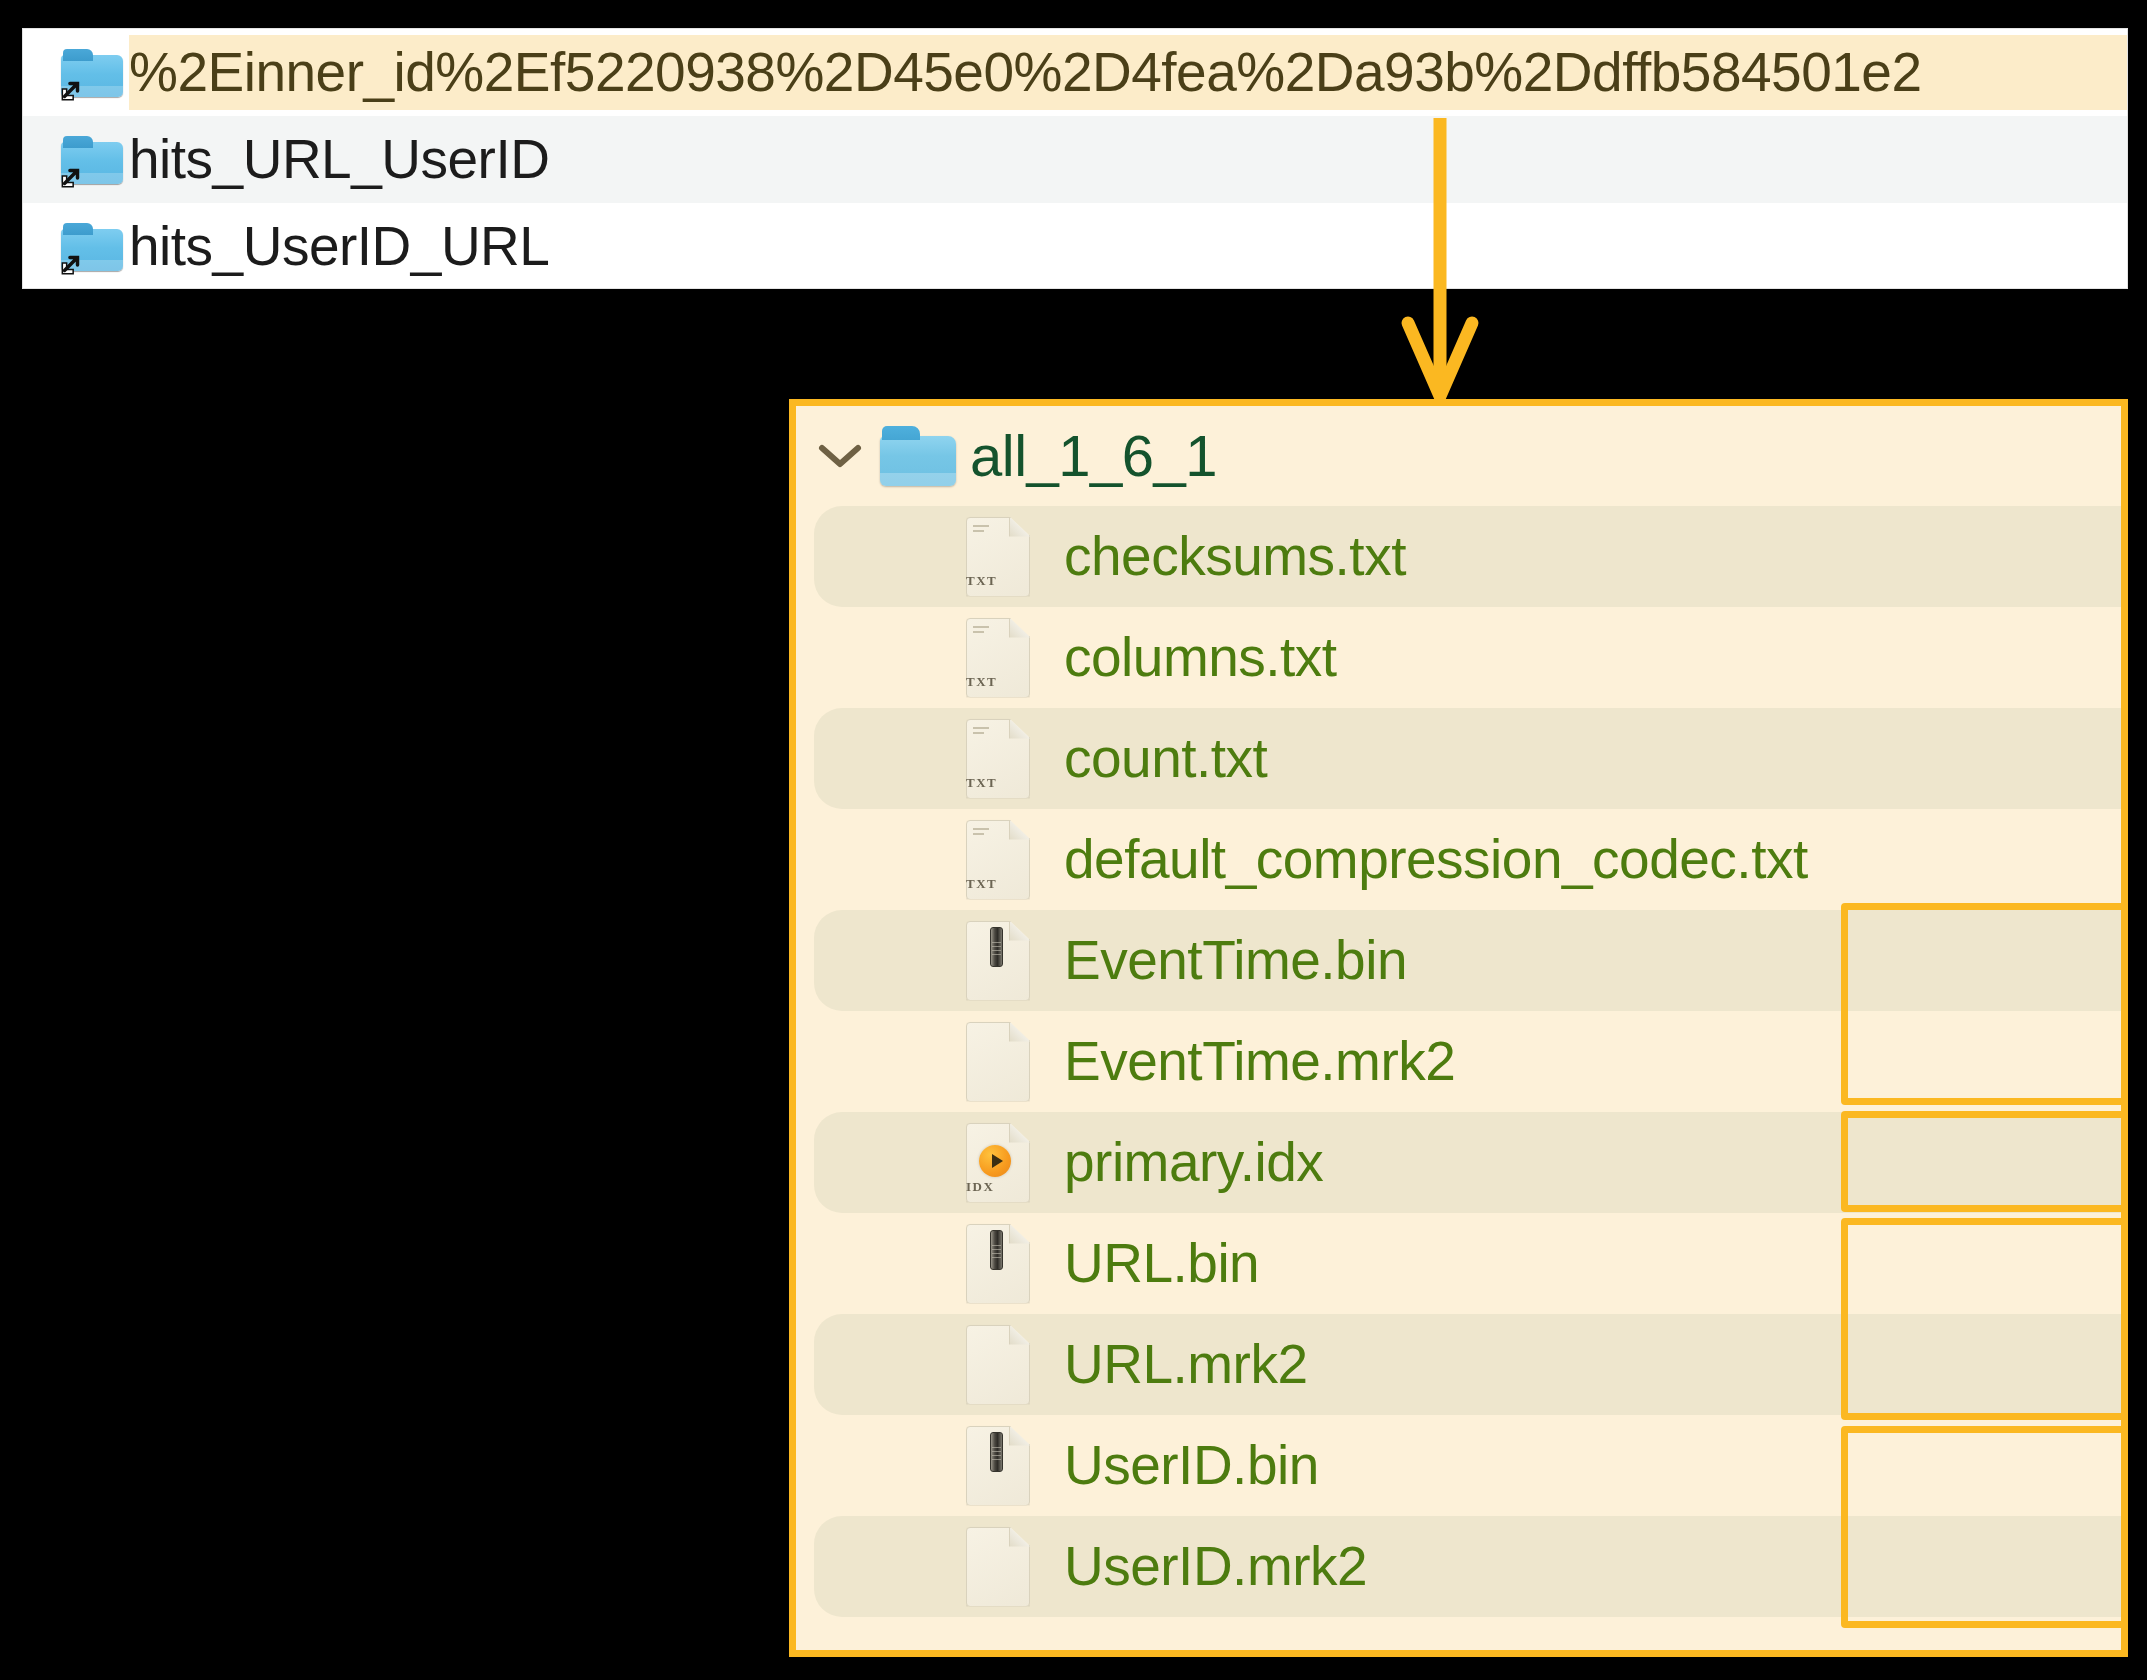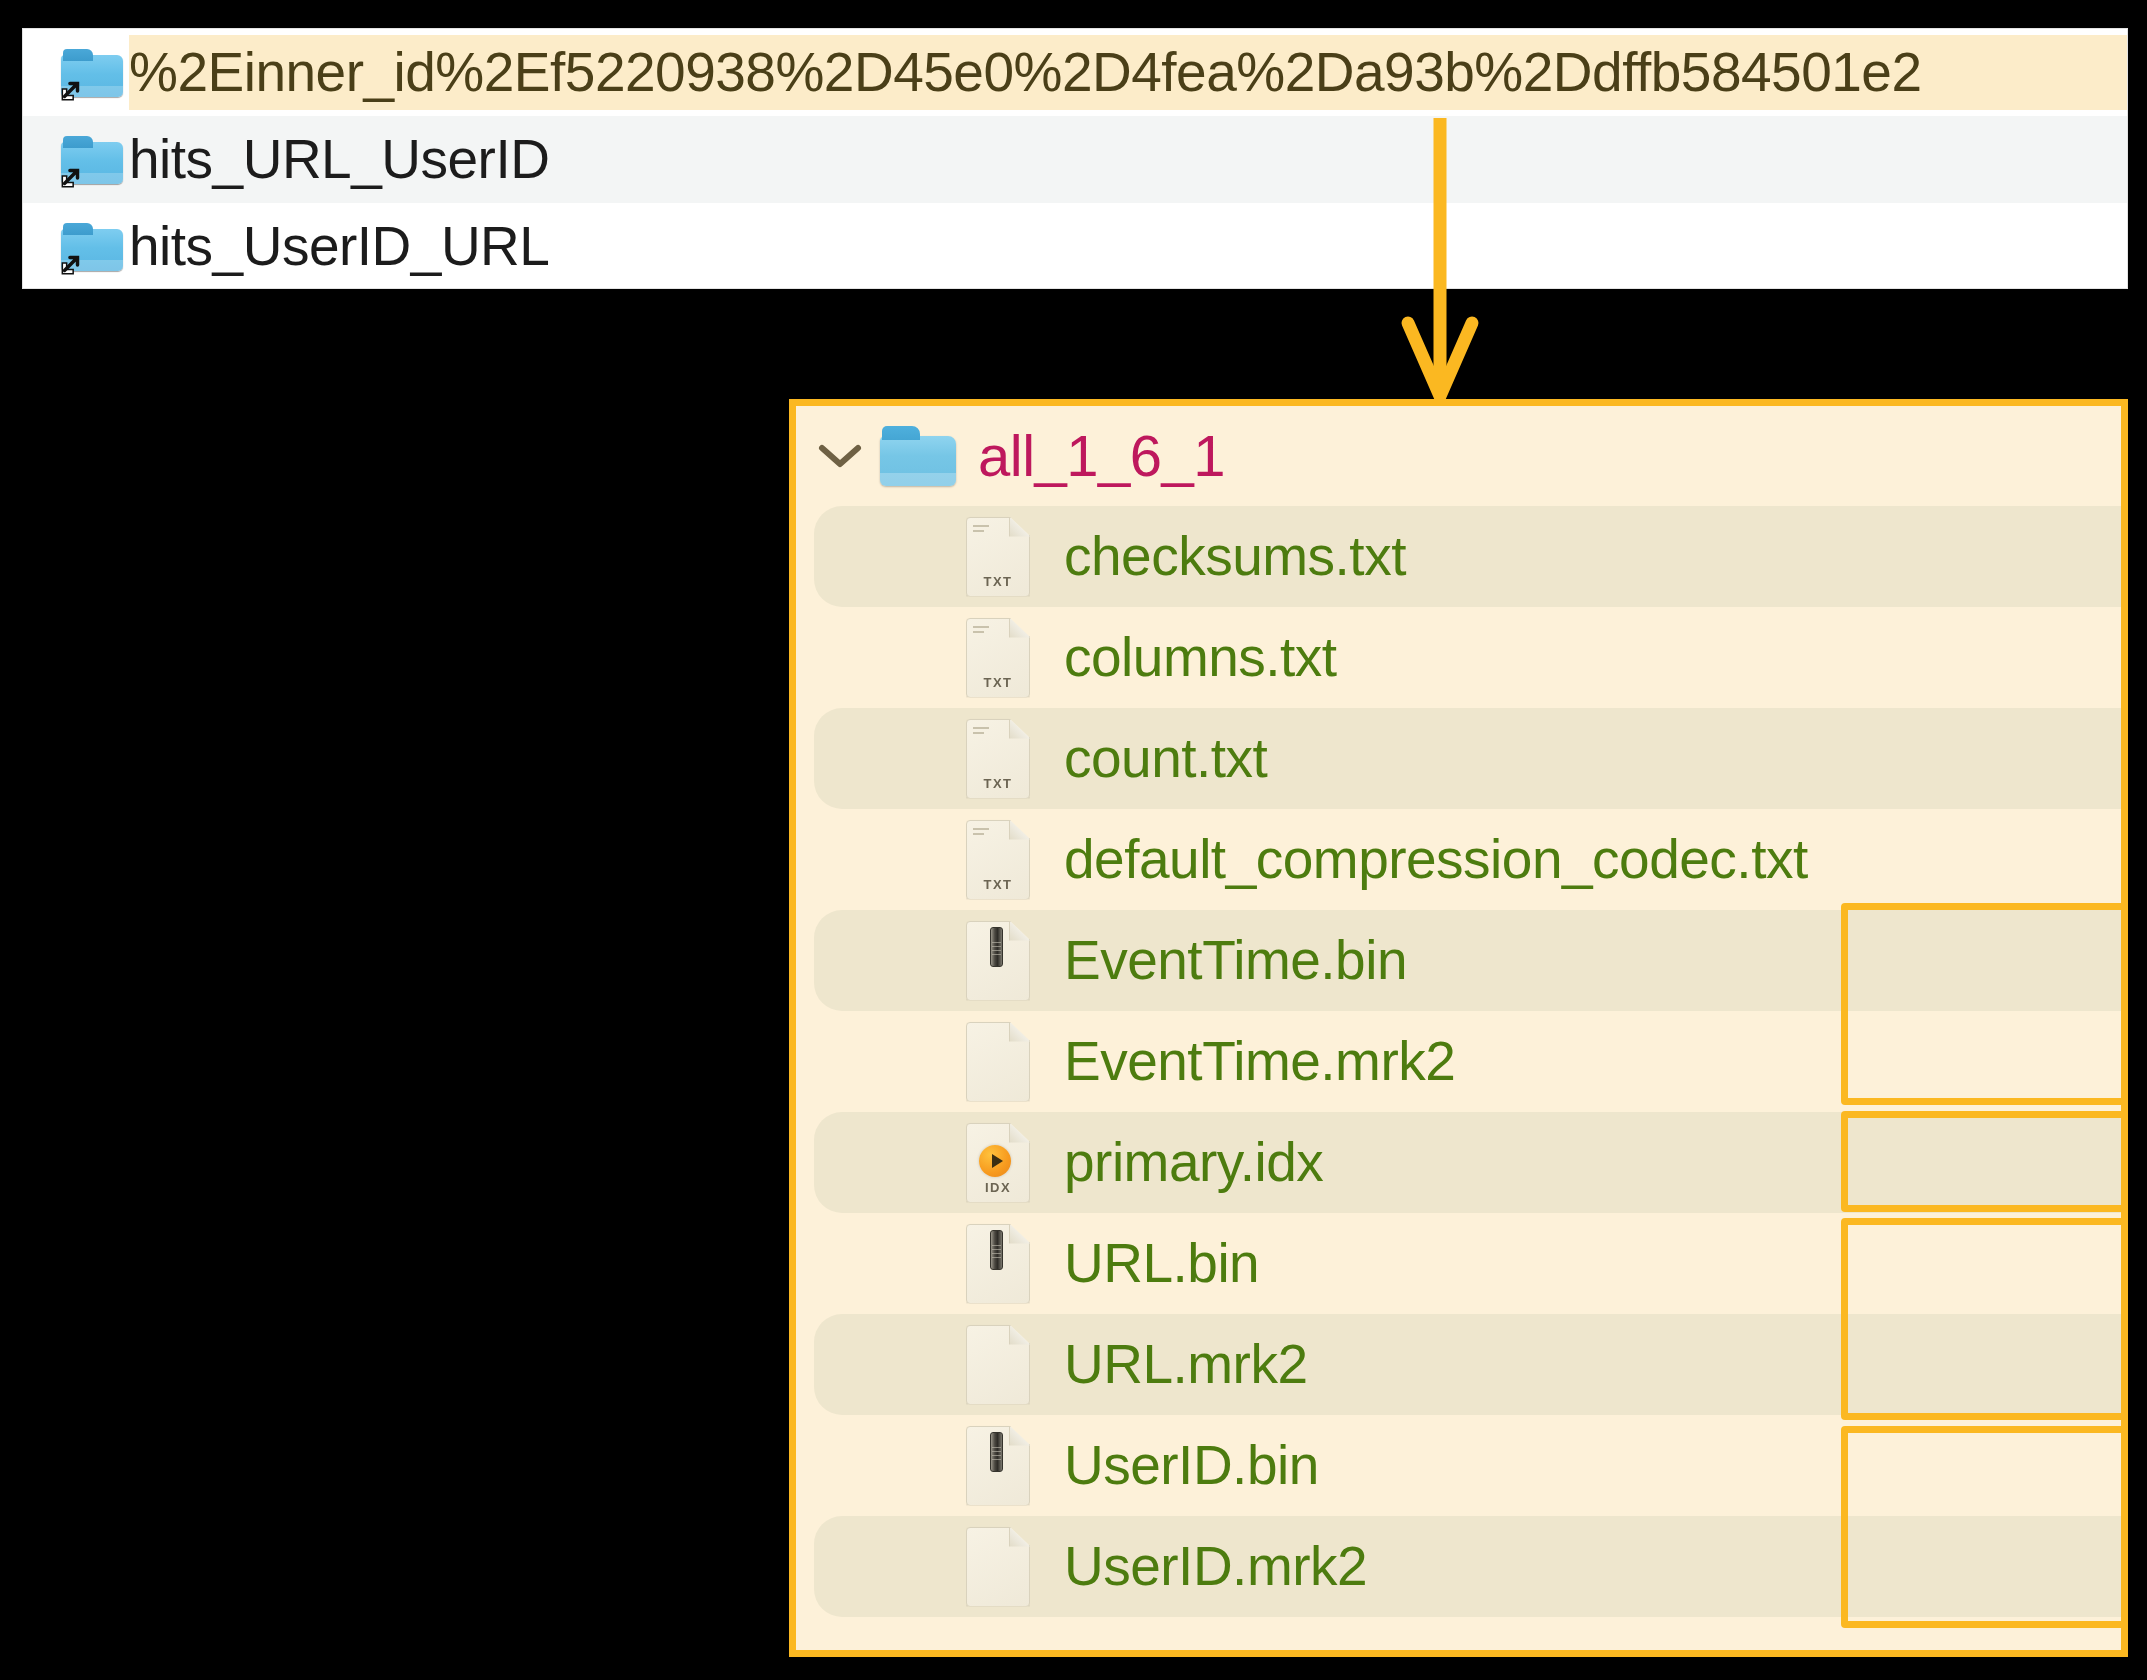--- a/index.html
+++ b/index.html
@@ -123,22 +123,22 @@
     position: absolute; left: 2px; top: 0; width: 38px; height: 14px;
     border-radius: 5px 8px 0 0;
     background: linear-gradient(#4fb0dd, #45a6d4);
   }
   .tree-folder .tg {
     position: absolute; left: 0; bottom: 0; width: 76px; height: 13px;
     background: rgba(255,255,255,.25); border-radius: 0 0 6px 6px;
   }
   .tree-title {
     position: relative; z-index: 2;
-    font-size: 58px; color: #be185d; letter-spacing: -0.5px;
-    margin-left: 22px; line-height: 1; white-space: nowrap;
+    font-size: 58px; color: #14532d; letter-spacing: -0.5px;
+    margin-left: 14px; line-height: 1; white-space: nowrap;
   }
 
   
   .file-ico {
     position: relative; z-index: 2;
     width: 64px; height: 80px; flex: 0 0 64px;
     margin-left: 170px;
   }
   .file-ico .sheet {
     position: absolute; inset: 0;
@@ -157,24 +157,23 @@
   .file-ico .flines {
     position: absolute; left: 7px; top: 8px; width: 18px;
   }
   .file-ico .flines i {
     display:block; height:2px; background:#c9c2ac; margin-bottom:3px;
   }
   .file-ico .flines i:nth-child(1){ width: 16px; }
   .file-ico .flines i:nth-child(2){ width: 11px; }
   .file-ico .kind {
     position: absolute; left: 0; right: 0; bottom: 8px;
-    text-align: center;
     font-size: 13px; font-weight: 700; letter-spacing: 1.5px;
     color: #6c6553;
-    font-family: Liberation Sans, sans-serif;
+    font-family: Liberation Serif, serif;
   }
   
   .file-ico .binglyph {
     position: absolute; left: 24px; top: 6px;
     width: 13px; height: 40px;
     border-radius: 3px;
     background: linear-gradient(90deg,#9a968a 0%,#4a4740 35%,#2e2c27 60%,#7d7a70 100%);
     border: 1px solid #36342d;
   }
   .file-ico .binglyph::after{

